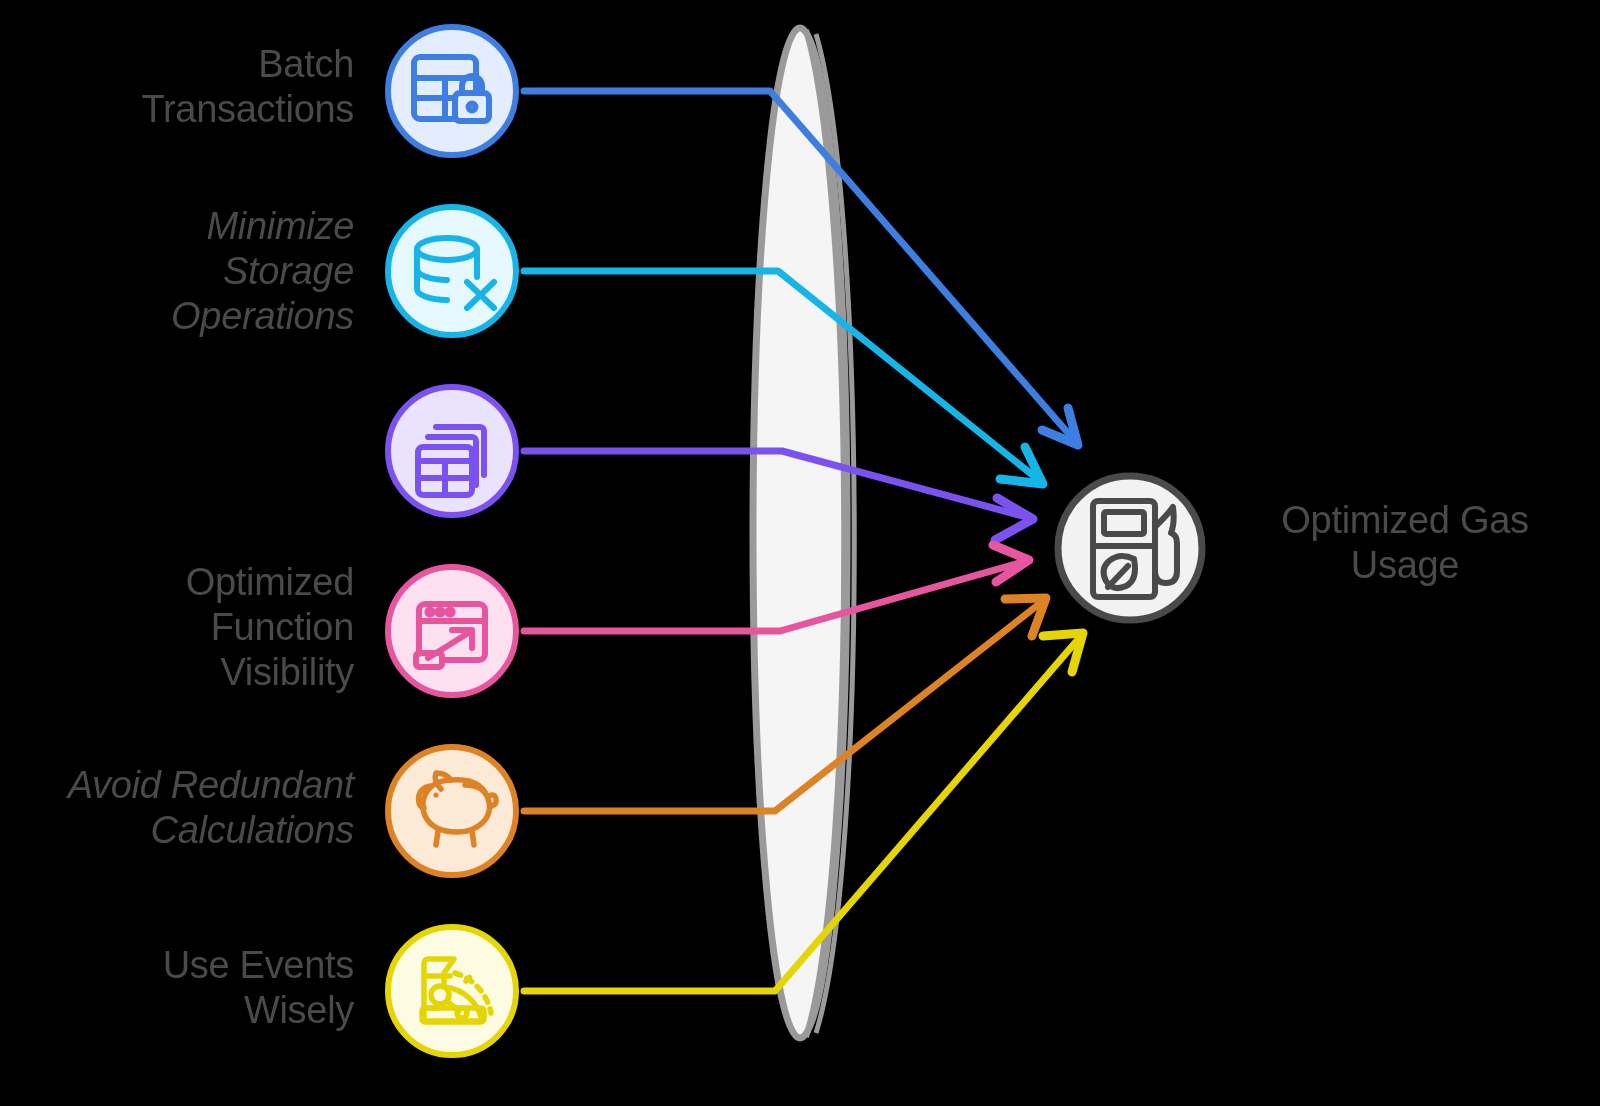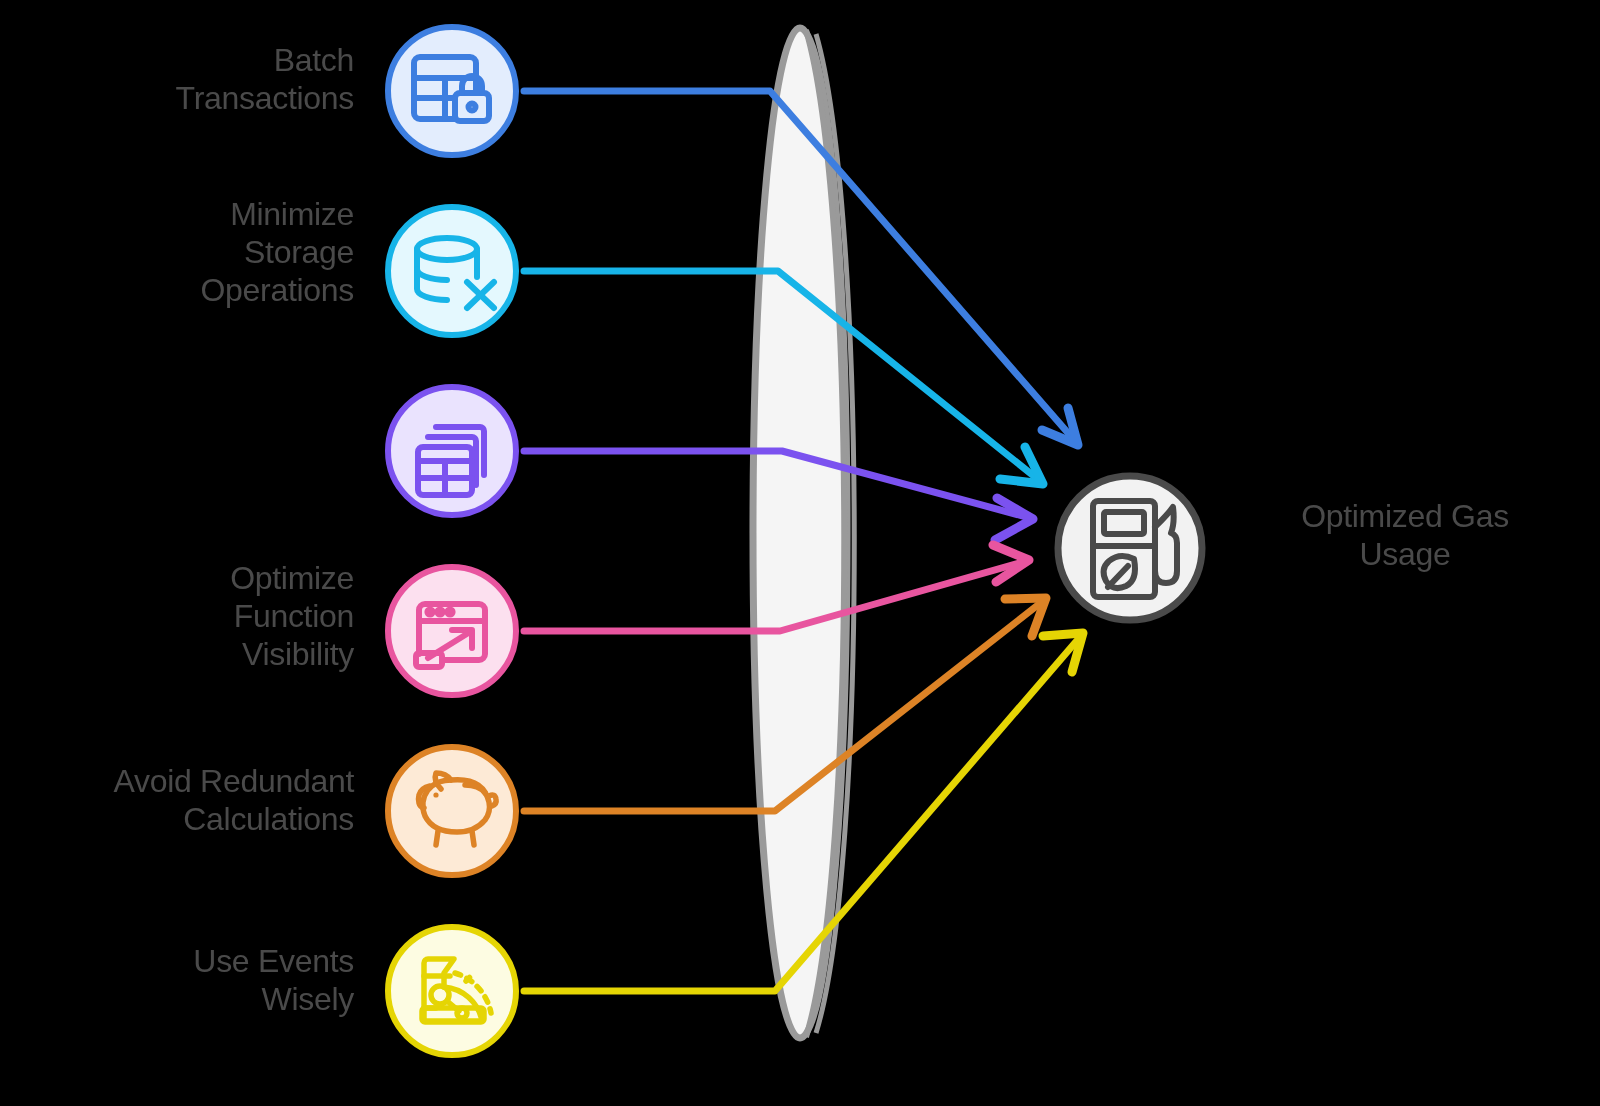--- a/index.html
+++ b/index.html
@@ -18,21 +18,21 @@
   #diagram-svg {
     position: absolute;
     top: 0;
     left: 0;
     width: 1600px;
     height: 1106px;
   }
   .node-label {
     position: absolute;
     color: #4a4a4a;
-    font-size: 32px;
+    font-size: 38px;
     line-height: 1.18;
     font-weight: 400;
     letter-spacing: -0.3px;
     white-space: pre-line;
   }
   .left-label {
     text-align: right;
     width: 340px;
     left: 14px;
   }
@@ -172,30 +172,30 @@
         <path d="M 1155 527 q 14 -14 18 -20 q 2 16 -2 26 q 6 2 6 10 v 28 q 0 12 -11 12 q -11 0 -11 -12 v -18"></path>
         <path d="M 1134 559 q -14 -7 -25 2 q -9 8 -3 20 q 7 11 20 5 q 12 -6 8 -27 z"></path>
         <line x1="1108" y1="587" x2="1128" y2="566"></line>
       </g>
     </g>
   </svg>
 
   <div class="node-label left-label" style="top: 42px;">Batch
 Transactions</div>
 
-  <div class="node-label left-label" style="top: 196px;">Minimize
+  <div class="node-label left-label" style="top: 204px; font-style: italic;">Minimize
 Storage
 Operations</div>
 
 
-  <div class="node-label left-label" style="top: 560px;">Optimize
+  <div class="node-label left-label" style="top: 560px;">Optimized
 Function
 Visibility</div>
 
-  <div class="node-label left-label" style="top: 763px;">Avoid Redundant
+  <div class="node-label left-label" style="top: 763px; font-style: italic;">Avoid Redundant
 Calculations</div>
 
   <div class="node-label left-label" style="top: 943px;">Use Events
 Wisely</div>
 
   <div class="node-label right-label" style="top: 498px;">Optimized Gas
 Usage</div>
 
 </div>
 

